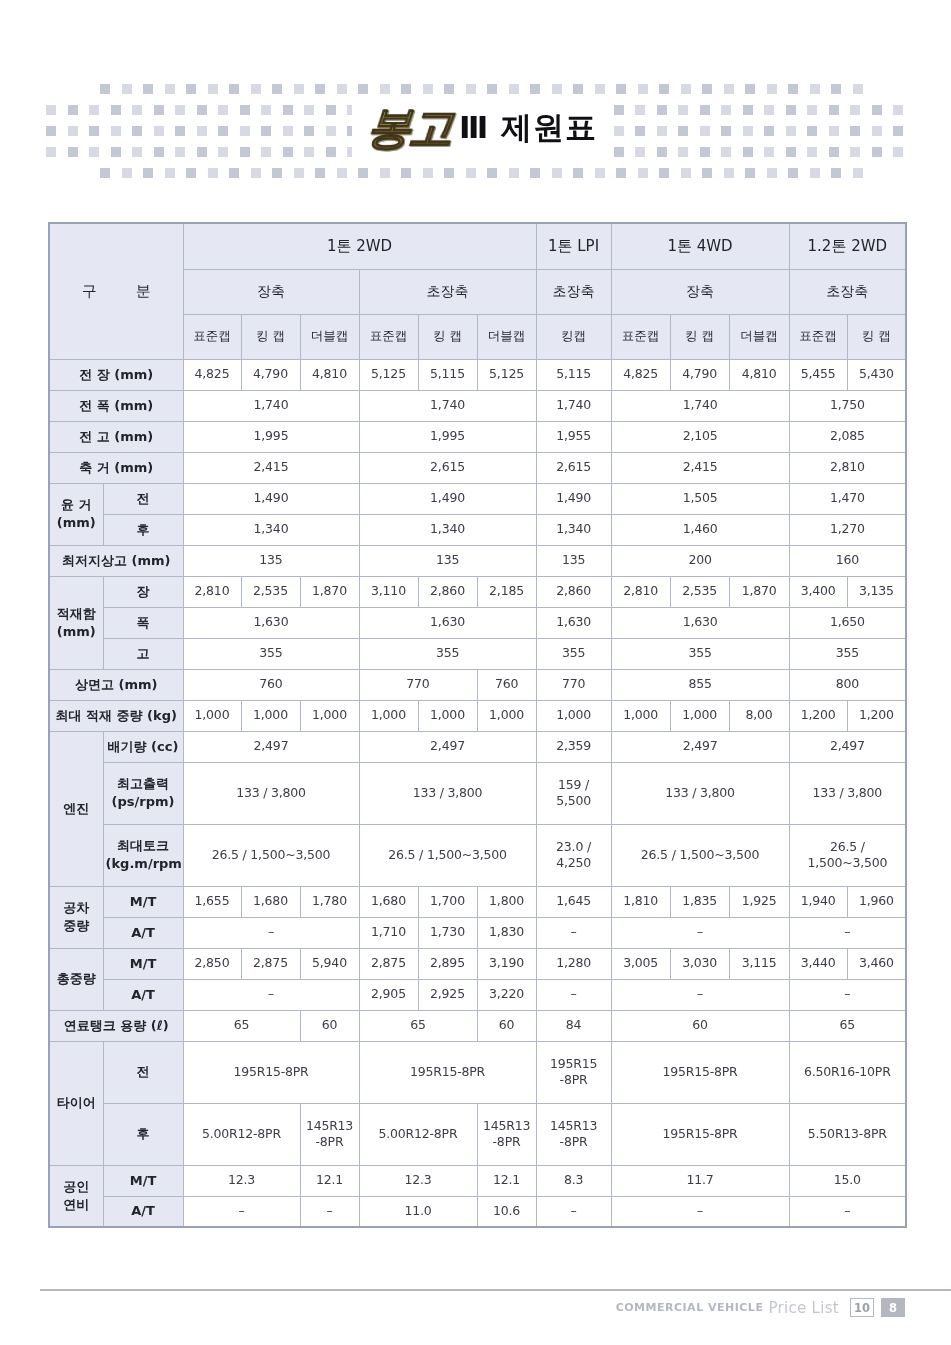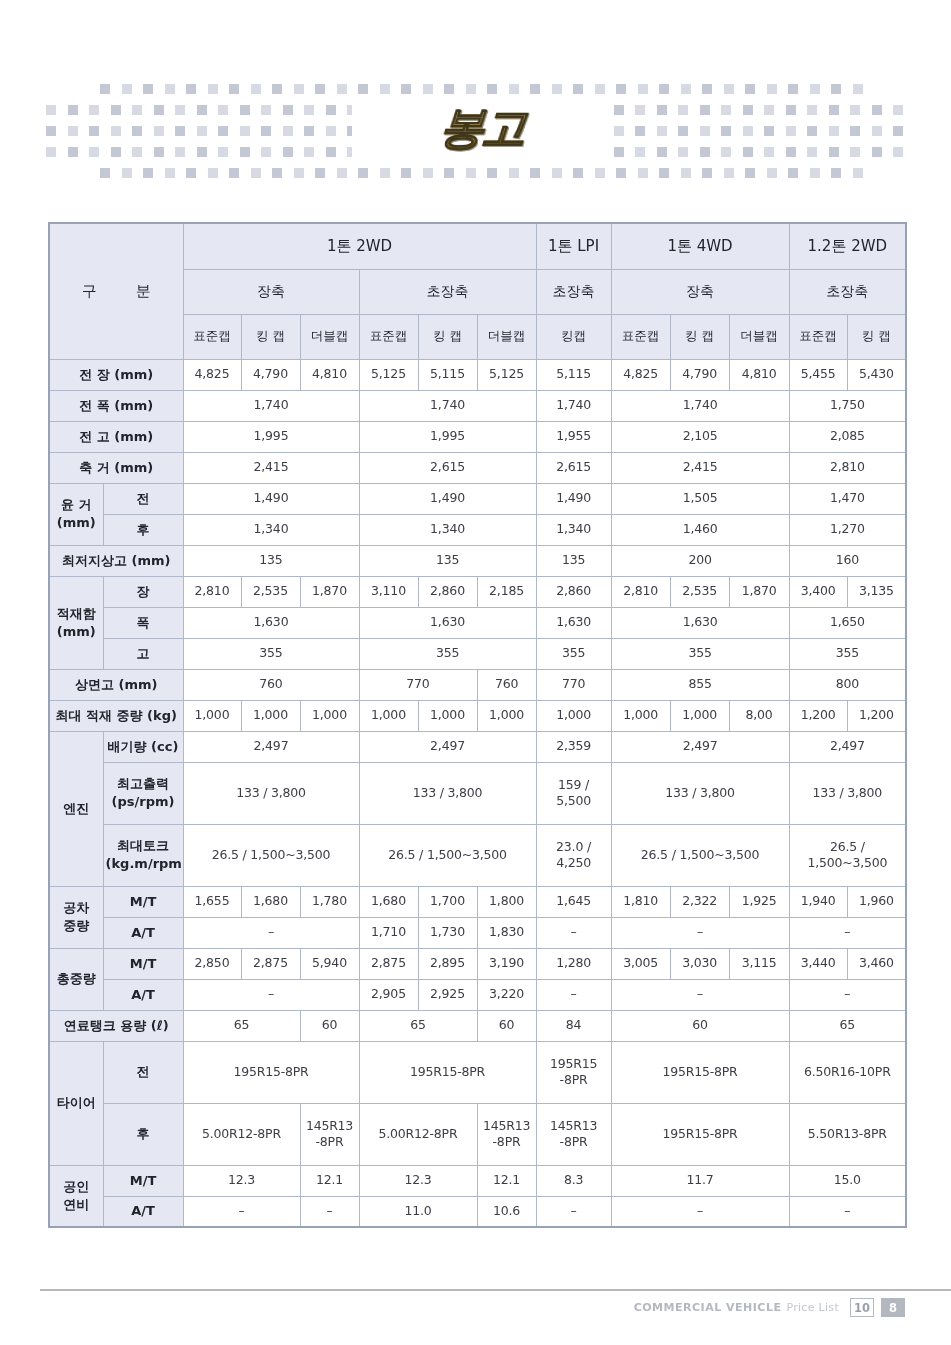--- a/index.html
+++ b/index.html
@@ -60,21 +60,21 @@
   
   .footnote{
     position:absolute;right:46px;top:1250px;font-size:12.5px;color:#4a4a52;letter-spacing:-0.3px;
   }
   
   .footer-line{position:absolute;left:40px;top:1289px;width:911px;height:2px;background:#b5b8c0;}
   .footer{
     position:absolute;right:46px;top:1298px;display:flex;align-items:center;gap:5px;
   }
   .footer .fl1{font-size:11px;font-weight:700;color:#b4b8c1;letter-spacing:0.5px;}
-  .footer .fl2{font-size:11px;color:#c3c7ce;letter-spacing:0.3px;margin-right:6px;}
+  .footer .fl2{font-size:15px;color:#c3c7ce;letter-spacing:0.3px;margin-right:6px;}
   .pagebox{width:24px;height:19px;display:flex;align-items:center;justify-content:center;
     font-size:11.5px;font-weight:700;}
   .pagebox.light{border:1px solid #b4b8c1;color:#9aa0aa;background:#fff;}
   .pagebox.dark{background:#b2b7c0;color:#ffffff;margin-left:2px;}
 </style>
 </head>
 <body>
 
 <div class="page">
 
@@ -238,20 +238,21 @@
       <div class="dot" style="left: 745px; top: 168px; background: rgb(196, 200, 213);"></div>
       <div class="dot" style="left: 766.5px; top: 168px; background: rgb(215, 218, 227);"></div>
       <div class="dot" style="left: 788px; top: 168px; background: rgb(196, 200, 213);"></div>
       <div class="dot" style="left: 809.5px; top: 168px; background: rgb(215, 218, 227);"></div>
       <div class="dot" style="left: 831px; top: 168px; background: rgb(196, 200, 213);"></div>
       <div class="dot" style="left: 852.5px; top: 168px; background: rgb(215, 218, 227);"></div>
     </div>
 
   <div class="title-wrap">
     <span class="logo">봉고</span>
+    <span class="title-rest">Ⅲ 제원표</span>
   </div>
 
   <table class="spec">
       <colgroup>
         <col style="width: 54px;">
         <col style="width: 80px;">
         <col style="width: 58px;">
         <col style="width: 59px;">
         <col style="width: 59px;">
         <col style="width: 59px;">
@@ -452,21 +453,21 @@
 중량</th>
           <th class="slabel">M/T</th>
           <td>1,655</td>
           <td>1,680</td>
           <td>1,780</td>
           <td>1,680</td>
           <td>1,700</td>
           <td>1,800</td>
           <td>1,645</td>
           <td>1,810</td>
-          <td>2,322</td>
+          <td>1,835</td>
           <td>1,925</td>
           <td>1,940</td>
           <td>1,960</td>
         </tr>
         <tr>
           <th class="slabel">A/T</th>
           <td colspan="3">–</td>
           <td>1,710</td>
           <td>1,730</td>
           <td>1,830</td>

